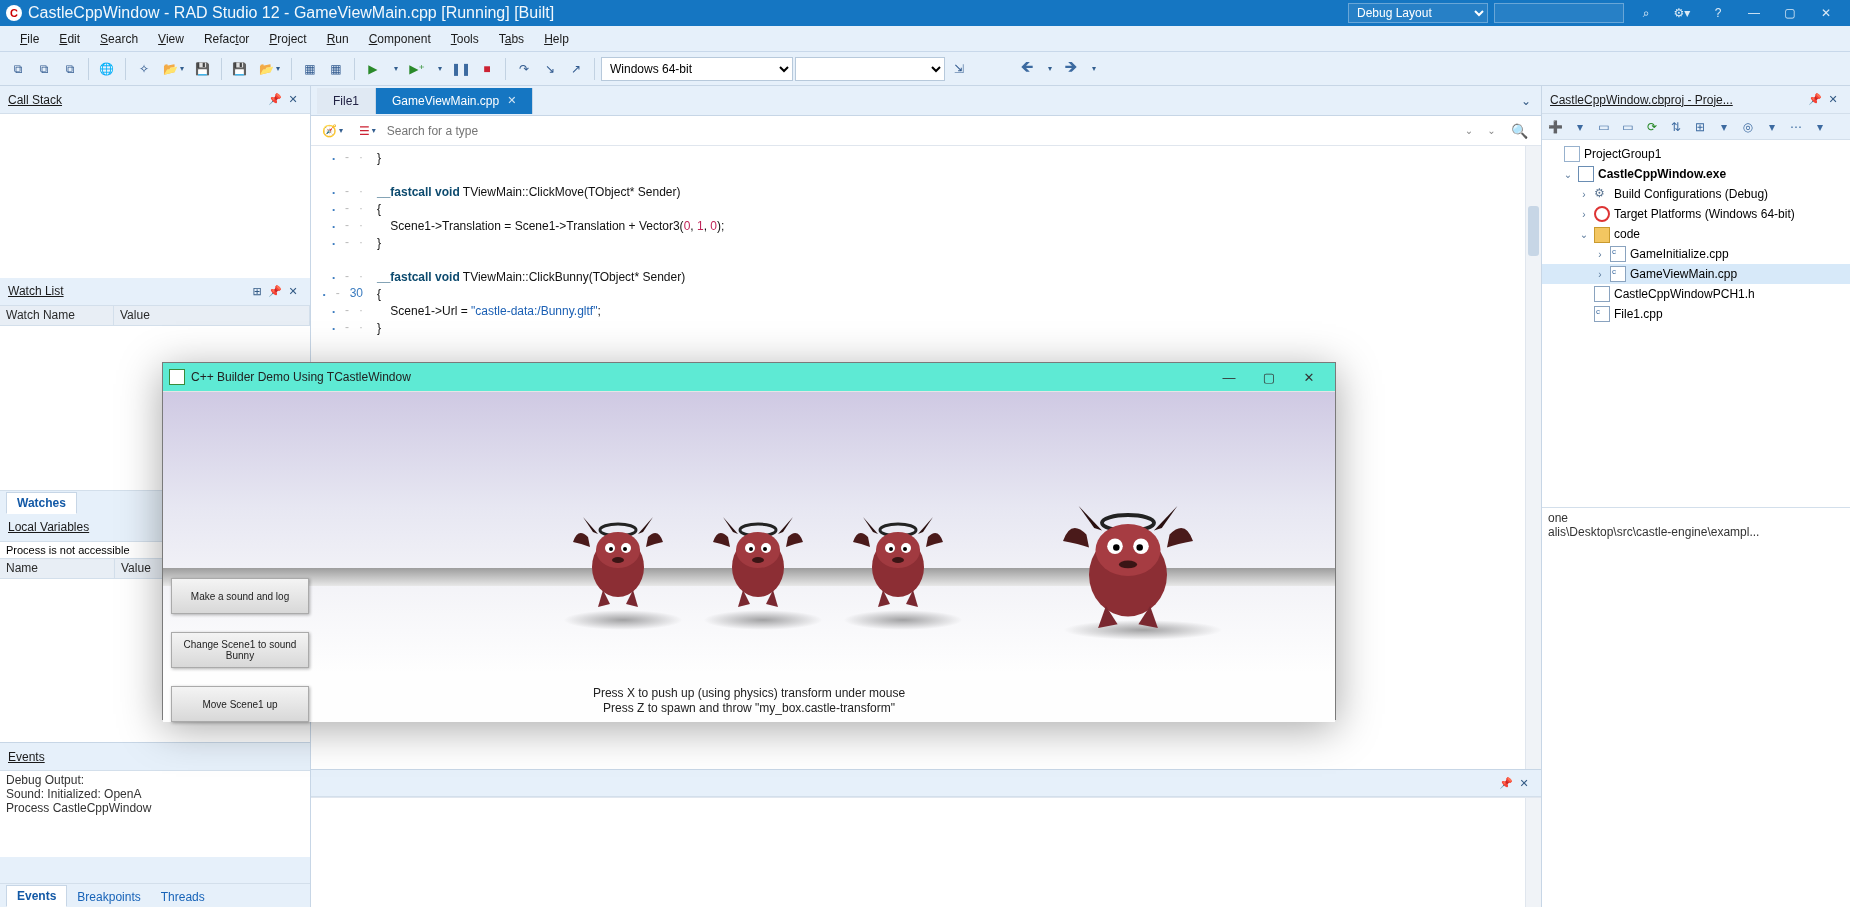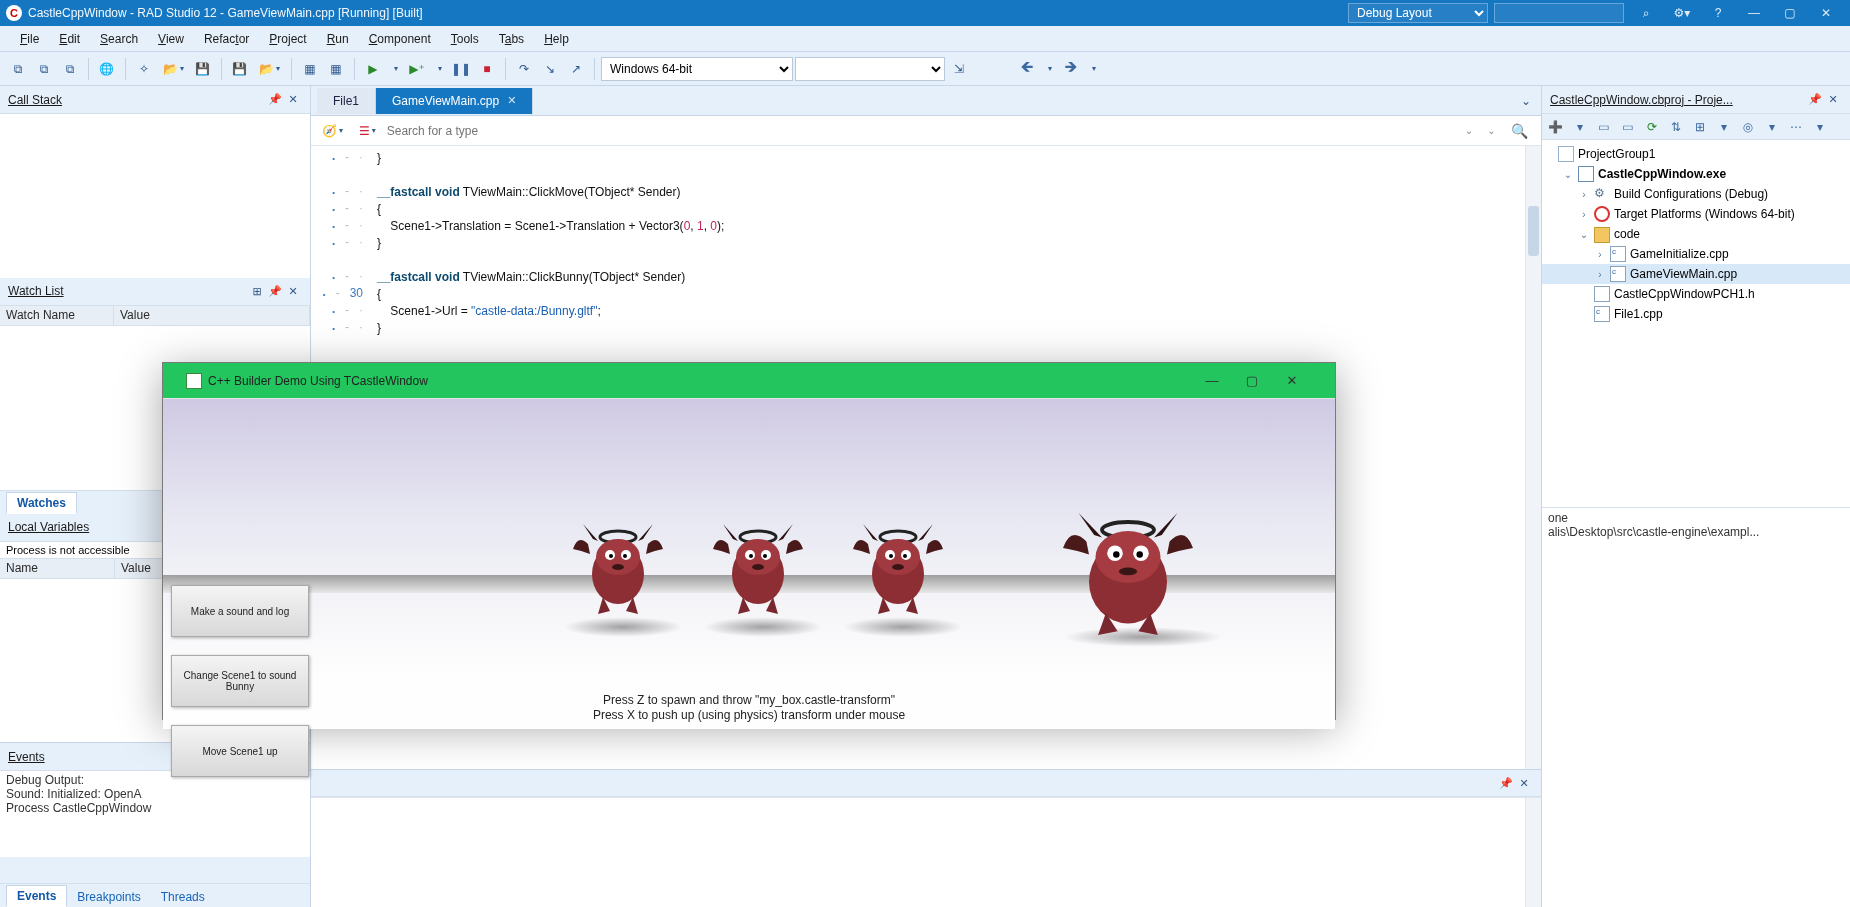--- a/index.html
+++ b/index.html
@@ -1,21 +1,21 @@
 <!DOCTYPE html>
 <html><head>
 <meta charset="utf-8">
 <style>
 * { margin:0; padding:0; box-sizing:border-box; font-family:"Segoe UI",Tahoma,sans-serif; font-size:12px; }
 body { background:#e8f0f8; width:1850px; height:907px; overflow:hidden; position:relative; }
 
 
 .titlebar { height:26px; background:#1576c2; color:#fff; display:flex; align-items:center; padding:0 6px; }
 .titlebar .logo { width:16px; height:16px; border-radius:50%; background:#fff; color:#c00; font-weight:bold; text-align:center; line-height:16px; font-size:11px; margin-right:6px;}
-.titlebar .title { flex:0 0 auto; font-size:12px; opacity:.95;}
+.titlebar .title { flex:0 0 auto; font-size:16px; opacity:.95;}
 .titlebar .spacer { flex:1;}
 .titlebar select,.titlebar input[type=text]{ background:rgba(255,255,255,.08); border:1px solid rgba(255,255,255,.3); color:#fff; height:20px; padding:0 4px;}
 .titlebar select{ width:140px; margin-right:6px;}
 .titlebar input[type=text]{ width:130px; margin-right:4px;}
 .titlebar .tbtn{ width:36px; height:26px; line-height:26px; text-align:center; color:#fff; opacity:.85;}
 
 
 .menubar { height:26px; background:#e6f0fa; display:flex; align-items:center; padding:0 10px; border-bottom:1px solid #c8d8ea;}
 .menubar .mitem{ padding:0 10px; line-height:24px; color:#1a1a1a;}
 .menubar .mitem u{text-decoration:underline;}
@@ -71,42 +71,42 @@
 .kw{ color:#0c4a6e; font-weight:bold;}
 .num{ color:#c02458;}
 .str{ color:#1a5fb4;}
 .codearea .scrollv{width:16px;background:#f0f3f7;border-left:1px solid #e0e6ee;position:relative;}
 .codearea .thumb{position:absolute;left:2px;right:2px;top:60px;height:50px;background:#c7d6e6;border-radius:3px;}
 
 
 .projtoolbar{ height:26px; background:#e6f0fa; display:flex; align-items:center; gap:4px; padding:0 4px; border-bottom:1px solid #d3dfeb;}
 .projtoolbar .pb{ width:20px; height:20px; display:flex; align-items:center; justify-content:center; color:#3c6aa0;}
 .tree{ background:#fff; flex:1; padding:4px 0; font-size:12px; overflow:hidden;}
-.tnode{ display:flex; align-items:center; height:20px; gap:4px; white-space:nowrap;}
+.tnode{ display:flex; align-items:center; height:20px; padding-left:6px; gap:4px; white-space:nowrap;}
 .tnode .tw{ width:12px; text-align:center; color:#5b7a9c; font-size:10px;}
 .tnode .ic{ width:16px; height:16px; display:inline-block;}
 .tnode.sel{ background:#d7e9f9;}
 .tnode .lbl.bold{ font-weight:600;}
 .ind1{padding-left:20px;} .ind2{padding-left:36px;} .ind3{padding-left:52px;}
 .selrow{ padding:3px 6px; background:#fff; border-top:1px solid #d3dfeb; height:42px; font-size:11px; color:#333; white-space:nowrap; overflow:hidden;}
 
 
 .eventsblock{ border-top:1px solid #c7d6e6;}
 .eventsbody{ background:#fff; padding:2px 6px; font-size:11px; color:#333; height:86px; overflow:hidden;}
 
 
 .runwin{ position:absolute; left:162px; top:362px; width:1174px; height:358px; background:#fff; border:1px solid #7a7a7a; box-shadow:0 8px 40px rgba(0,0,0,.35);}
-.runwin .rt{ height:36px; display:flex; align-items:center; padding:0 23px; background:#22c55e; border-bottom:1px solid #e5e5e5;}
+.runwin .rt{ height:29px; display:flex; align-items:center; padding:0 6px; background:#5eead4; border-bottom:1px solid #e5e5e5;}
 .runwin .ricon{ width:16px;height:16px;border:1px solid #3a8a3a;background:#fff;margin-right:6px;}
 .runwin .rtitle{ flex:1; font-size:12px; color:#222;}
 .runwin .rbtn{ width:40px; text-align:center; color:#333; font-size:13px;}
 .runwin .rview{ position:relative; height:330px; background:linear-gradient(#cfc9e3 0%, #e7e7f2 35%, #f4f4f8 60%, #fefefe 85%);}
 .runwin .ground{ position:absolute; left:0; right:0; top:176px; height:18px; background:linear-gradient(#9d9d9d,#e8e8e8);}
 .runwin .btnstack{ position:absolute; left:8px; top:186px; display:flex; flex-direction:column; gap:18px;}
-.runwin .gamebtn{ width:138px; height:52px; background:linear-gradient(#f4f4f4,#d8d8d8); border:1px solid #aaa; font-size:10px; color:#222; box-shadow:1px 1px 3px rgba(0,0,0,.3);}
+.runwin .gamebtn{ width:138px; height:36px; background:linear-gradient(#f4f4f4,#d8d8d8); border:1px solid #aaa; font-size:10px; color:#222; box-shadow:1px 1px 3px rgba(0,0,0,.3);}
 .runwin .hints{ position:absolute; left:0; right:0; bottom:6px; text-align:center; font-size:10px; color:#222;}
 .runwin .hints div{ margin:1px 0;}
 
 
 .creature{ position:absolute; top:120px; width:110px; height:100px;}
 .creature svg{width:100%;height:100%;}
 .creature.big{ width:150px; height:130px; top:110px;}
 .shadow{ position:absolute; width:120px; height:20px; background:radial-gradient(ellipse at center, rgba(0,0,0,.35), rgba(0,0,0,0) 70%); }
 
 
@@ -488,17 +488,17 @@
           <path d="M67 80 L73 97 L58 94 Z" fill="#7a2830"></path>
         </svg>
     </div>
 
     <div class="btnstack">
       <button class="gamebtn">Make a sound and log</button>
       <button class="gamebtn">Change Scene1 to sound Bunny</button>
       <button class="gamebtn">Move Scene1 up</button>
     </div>
     <div class="hints">
+      <div>Press X to push up (using physics) transform under mouse</div>
       <div>Press Z to spawn and throw "my_box.castle-transform"</div>
-      <div>Press X to push up (using physics) transform under mouse</div>
     </div>
   </div>
 </div>
 
 </body></html>

